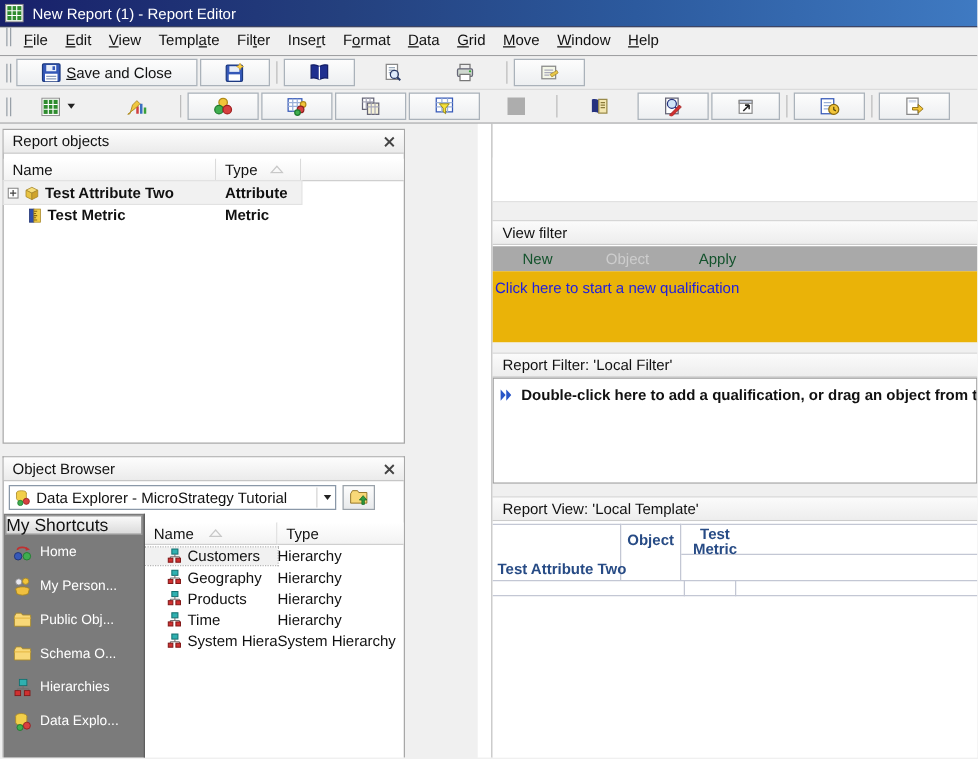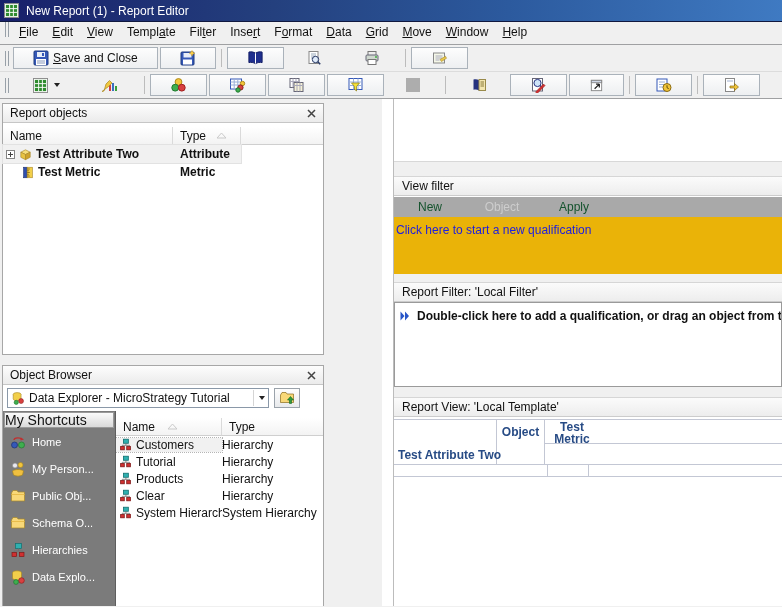--- a/index.html
+++ b/index.html
@@ -54,21 +54,21 @@
   .folder-btn{width:26px;height:20px;border:1px solid #9aa2aa;background:linear-gradient(#fdfdfd,#e8eaec);display:flex;align-items:center;justify-content:center}
   .ob-body{display:flex;height:195px}
   .sidebar{width:113px;background:#7b7b7b;border-right:1px solid #5e5e5e;padding:1px 1px 0 1px;display:flex;flex-direction:column}
   .ms-btn{height:16px;background:linear-gradient(#fafafa,#dadada);border:1px solid #999;display:flex;align-items:center;justify-content:flex-start;font-size:14px;flex:none}
   .sc-list{}
   .sc-item{height:27px;display:flex;align-items:center;gap:6px;color:#fff;font-size:11px;padding-left:6px;white-space:nowrap;overflow:hidden}
   .ob-table{flex:1;display:flex;flex-direction:column;overflow:hidden}
   .ob-cols{display:flex;height:18px;margin-top:7px}
   .ob-c1{width:106px;gap:12px}.ob-c2{flex:1;border-right:none}
   .ob-row{height:17px;display:flex;align-items:center}
-  .ob-name{width:106px;display:flex;align-items:center;gap:4px;padding-left:3px;white-space:nowrap;overflow:hidden}
+  .ob-name{width:106px;display:flex;align-items:center;gap:4px;padding-left:17px;white-space:nowrap;overflow:hidden}
   .ob-type{flex:1;white-space:nowrap;overflow:hidden}
   .ob-hl .ob-name{background:#f1f1f1;outline:1px dotted #b5b5b5}
 
   
   .right{flex:1;background:#fff;position:relative;border-left:1px solid #bcbcbc;overflow:hidden}
   .sec-head{position:absolute;left:0;right:0;height:20px;background:linear-gradient(#fbfbfb,#ededed);border-top:1px solid #d6d6d6;border-bottom:1px solid #cccccc;display:flex;align-items:center;padding:0 8px}
   .gapbar{position:absolute;left:0;right:0;background:#f0f0f0}
   .rd-head{top:7px}
   .rd-box{position:absolute;top:27px;left:0;right:0;height:36px;background:#fff;border-bottom:1px solid #d8d8d8}
   .gap1{top:63px;height:14px}
@@ -509,21 +509,21 @@
             <div class="ob-row">
               <div class="ob-name">
                   <span>
                     <svg width="13" height="13" viewBox="0 0 16 16">
                       <rect x="5.5" y="1.5" width="6" height="5" fill="#2fb0b0" stroke="#117070"></rect>
                       <path d="M8.5 6.5V9M4 9h9M4 9v1.5M13 9v1.5" stroke="#707070" fill="none"></path>
                       <rect x="2" y="10.5" width="4.5" height="4" fill="#d03030" stroke="#801818"></rect>
                       <rect x="9.5" y="10.5" width="4.5" height="4" fill="#d03030" stroke="#801818"></rect>
                     </svg>
                   </span>
-                  <span>Tutorial</span>
+                  <span>Geography</span>
                 </div>
               <div class="ob-type">Hierarchy</div>
             </div>
             <div class="ob-row">
               <div class="ob-name">
                   <span>
                     <svg width="13" height="13" viewBox="0 0 16 16">
                       <rect x="5.5" y="1.5" width="6" height="5" fill="#2fb0b0" stroke="#117070"></rect>
                       <path d="M8.5 6.5V9M4 9h9M4 9v1.5M13 9v1.5" stroke="#707070" fill="none"></path>
                       <rect x="2" y="10.5" width="4.5" height="4" fill="#d03030" stroke="#801818"></rect>
@@ -537,21 +537,21 @@
             <div class="ob-row">
               <div class="ob-name">
                   <span>
                     <svg width="13" height="13" viewBox="0 0 16 16">
                       <rect x="5.5" y="1.5" width="6" height="5" fill="#2fb0b0" stroke="#117070"></rect>
                       <path d="M8.5 6.5V9M4 9h9M4 9v1.5M13 9v1.5" stroke="#707070" fill="none"></path>
                       <rect x="2" y="10.5" width="4.5" height="4" fill="#d03030" stroke="#801818"></rect>
                       <rect x="9.5" y="10.5" width="4.5" height="4" fill="#d03030" stroke="#801818"></rect>
                     </svg>
                   </span>
-                  <span>Clear</span>
+                  <span>Time</span>
                 </div>
               <div class="ob-type">Hierarchy</div>
             </div>
             <div class="ob-row">
               <div class="ob-name">
                   <span>
                     <svg width="13" height="13" viewBox="0 0 16 16">
                       <rect x="5.5" y="1.5" width="6" height="5" fill="#2fb0b0" stroke="#117070"></rect>
                       <path d="M8.5 6.5V9M4 9h9M4 9v1.5M13 9v1.5" stroke="#707070" fill="none"></path>
                       <rect x="2" y="10.5" width="4.5" height="4" fill="#d03030" stroke="#801818"></rect>

